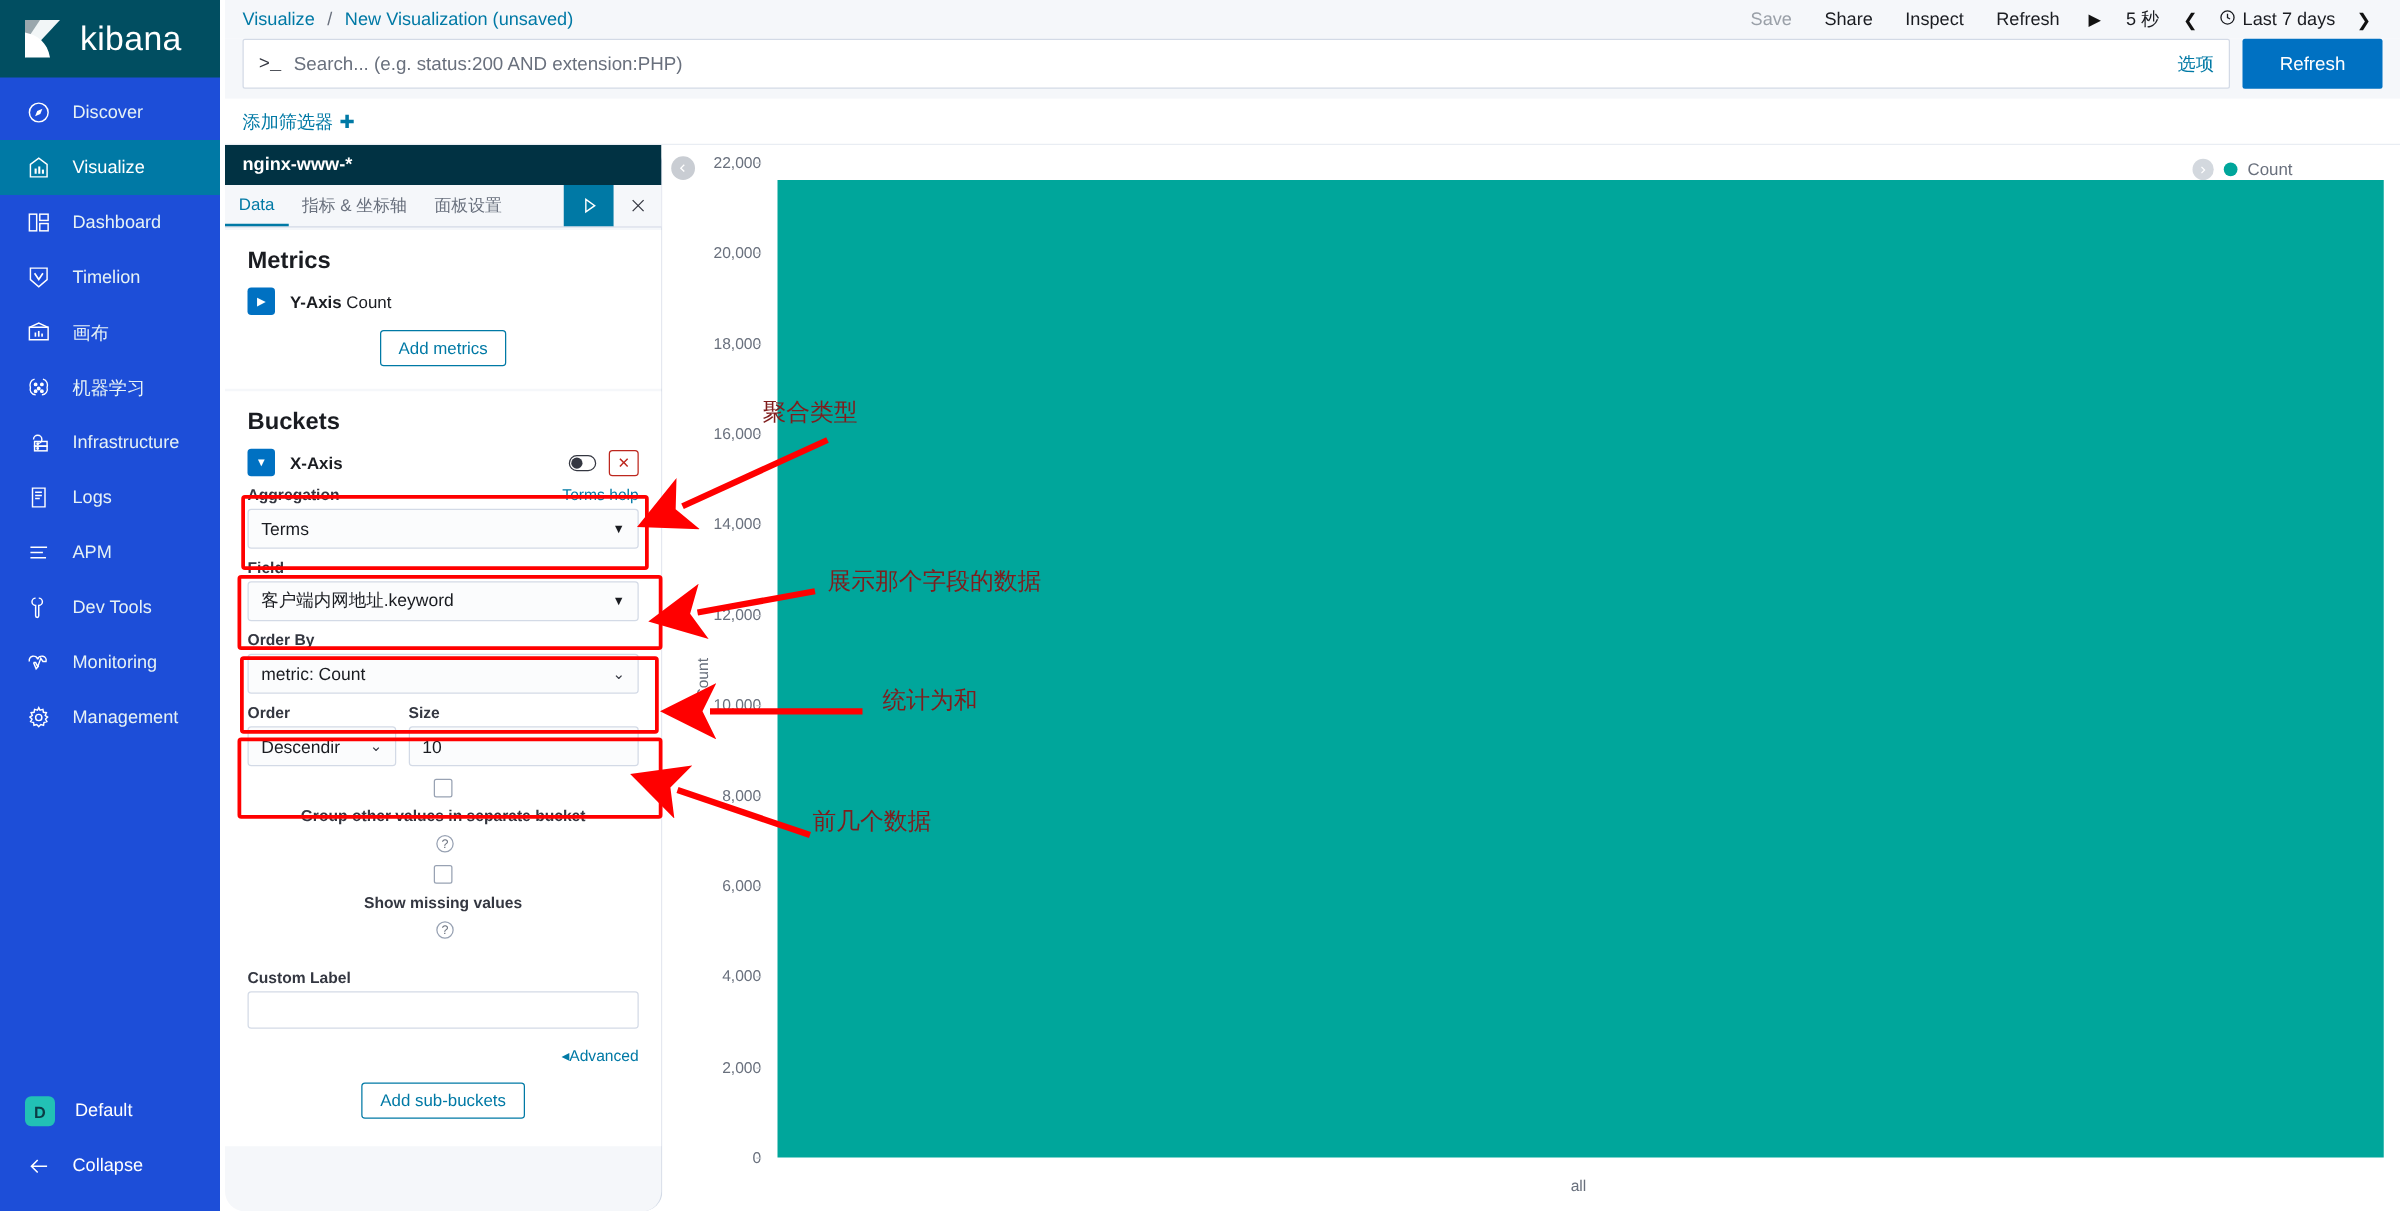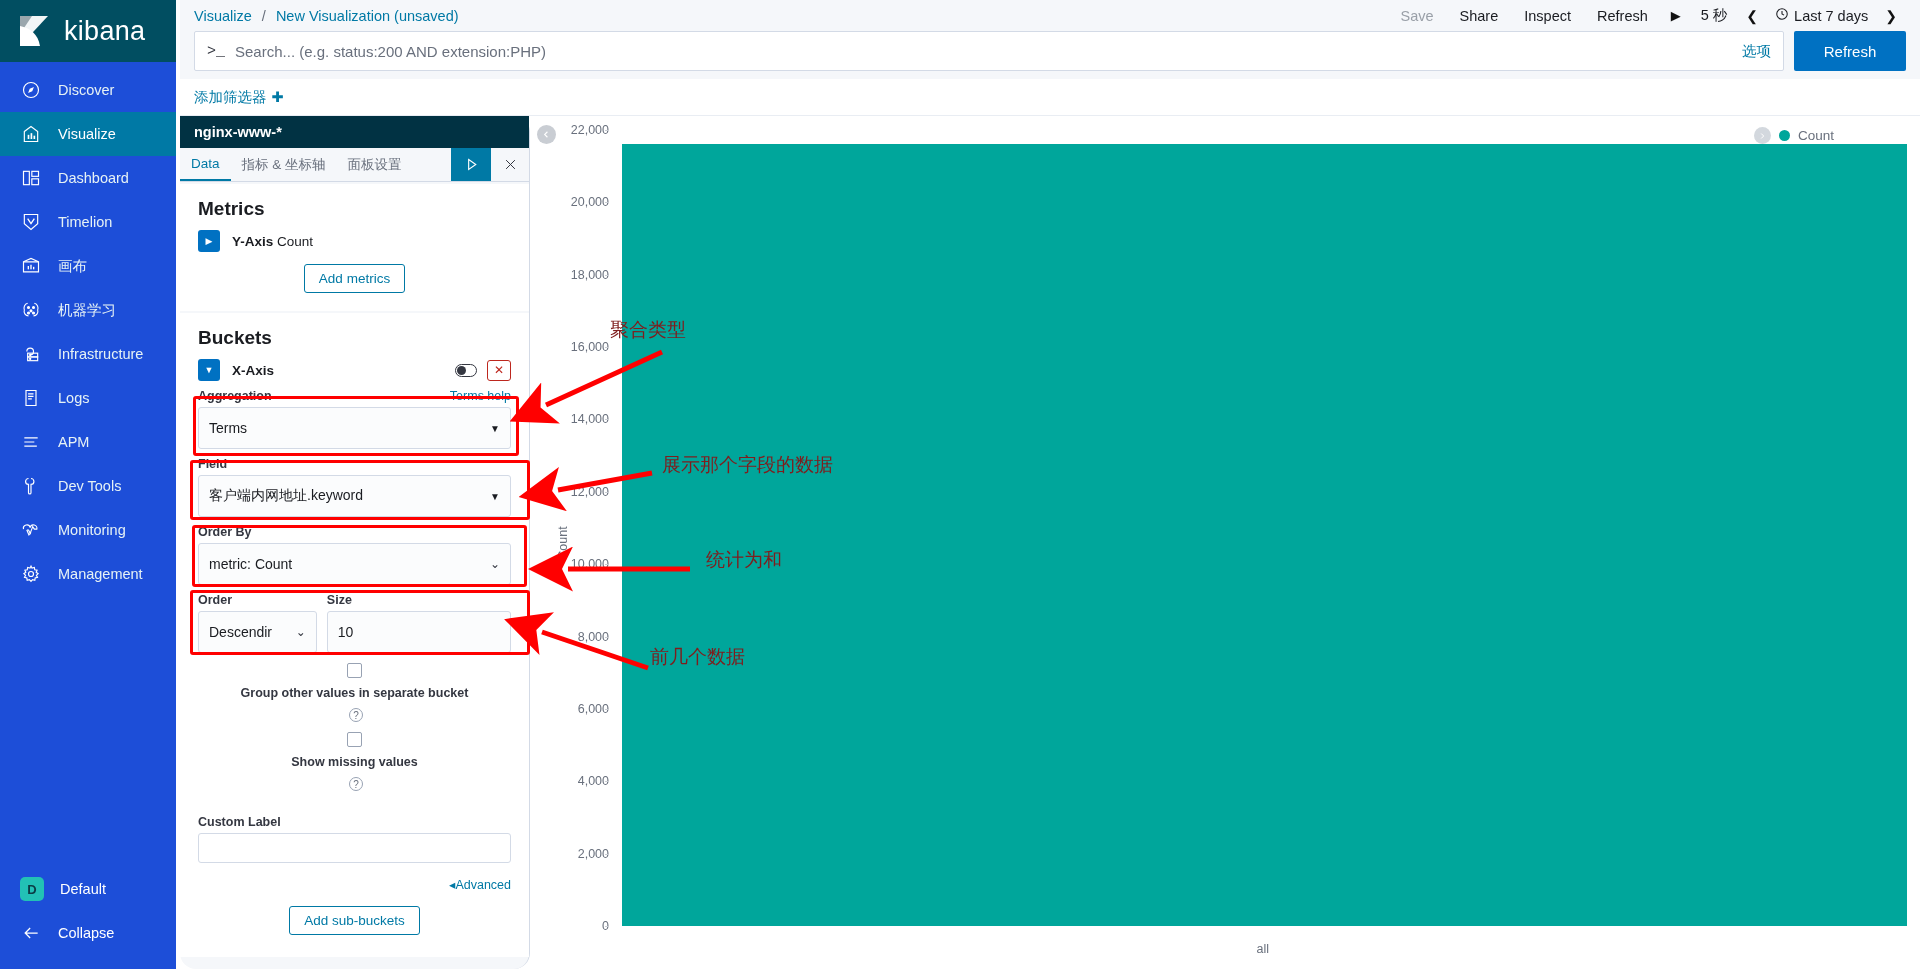--- a/index.html
+++ b/index.html
@@ -130,21 +130,21 @@
   .toggle-pill:after{content:"";position:absolute;left:1px;top:1px;width:9px;height:9px;border-radius:50%;background:#343741;}
   .x-btn {
     width:24px;height:21px;border:1px solid #bd271e;border-radius:3px;background:#fff;color:#bd271e;
     display:flex;align-items:center;justify-content:center;font-size:12px;cursor:pointer;
   }
 
   .fld { margin-bottom: 8px; position:relative; }
   .fld-label { font-size:12.5px; font-weight:700; color:#343741; margin-bottom:4px; display:flex;}
   .fld-help { margin-left:auto; font-weight:400; color:#0079a5; cursor:pointer; font-size:12.5px;}
   .sel {
-    height: 42px; border:1px solid #d3dae6; border-radius:3px; background:#fbfcfd;
+    height: 32px; border:1px solid #d3dae6; border-radius:3px; background:#fbfcfd;
     display:flex; align-items:center; padding: 0 10px; font-size:14px; color:#1a1c21; cursor:pointer;
   }
   .sel .caret { margin-left:auto; font-size: 10px; color:#1a1c21; }
   .sel .caret2 { margin-left:auto; font-size: 12px; color:#343741; }
   .row2 { display:flex; gap: 10px; }
   .row2 > div { flex:1; }
 
   .chk-row { display:flex; align-items:center; gap:8px; margin: 10px 0 0 0; flex-direction: column; }
   .chk { width:15px;height:15px;border:1px solid #98a2b3;border-radius:2px;background:#fff;cursor:pointer;}
   .chk-lbl { font-size:12.5px; font-weight:700; color:#343741;}

